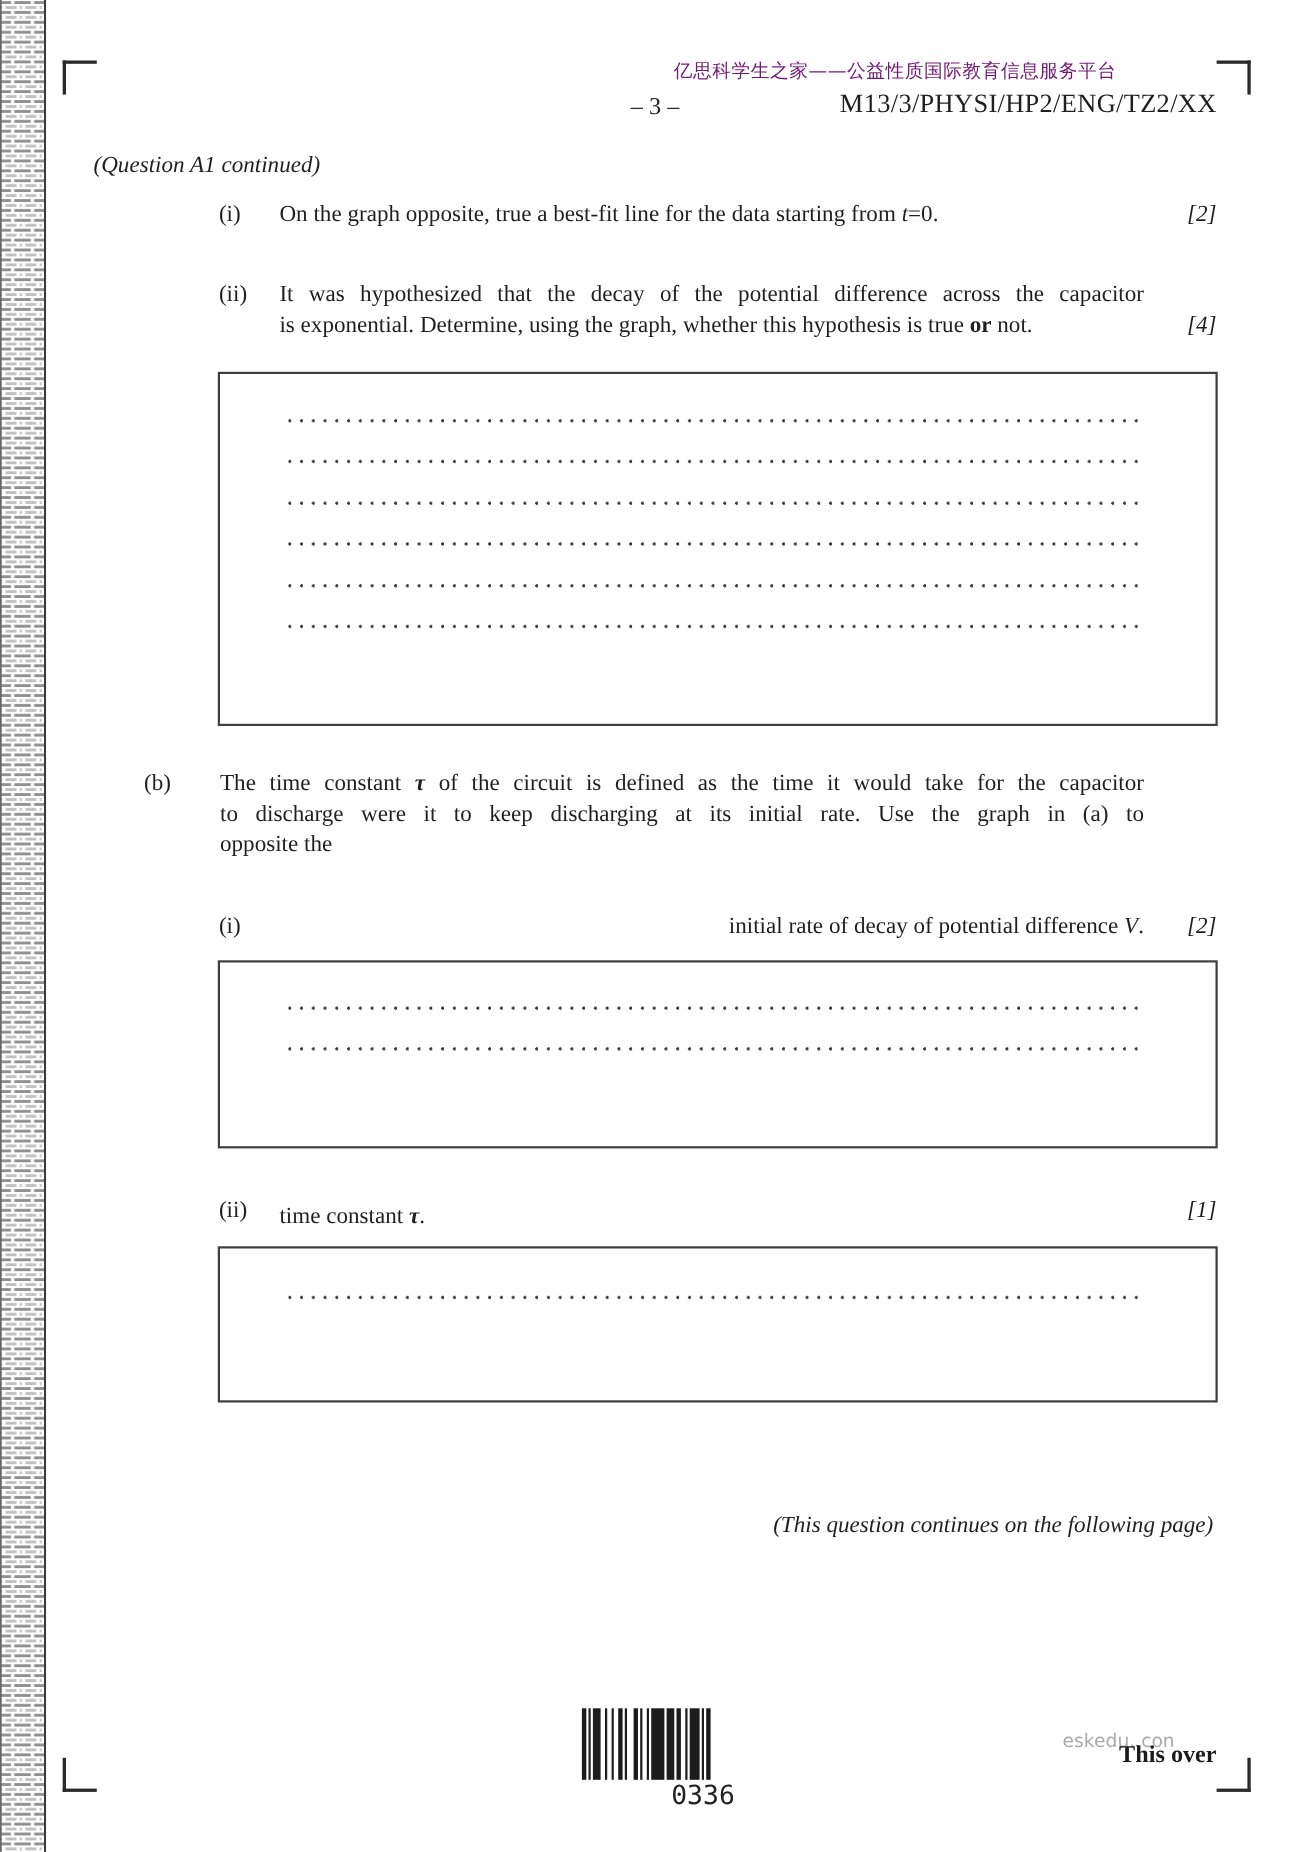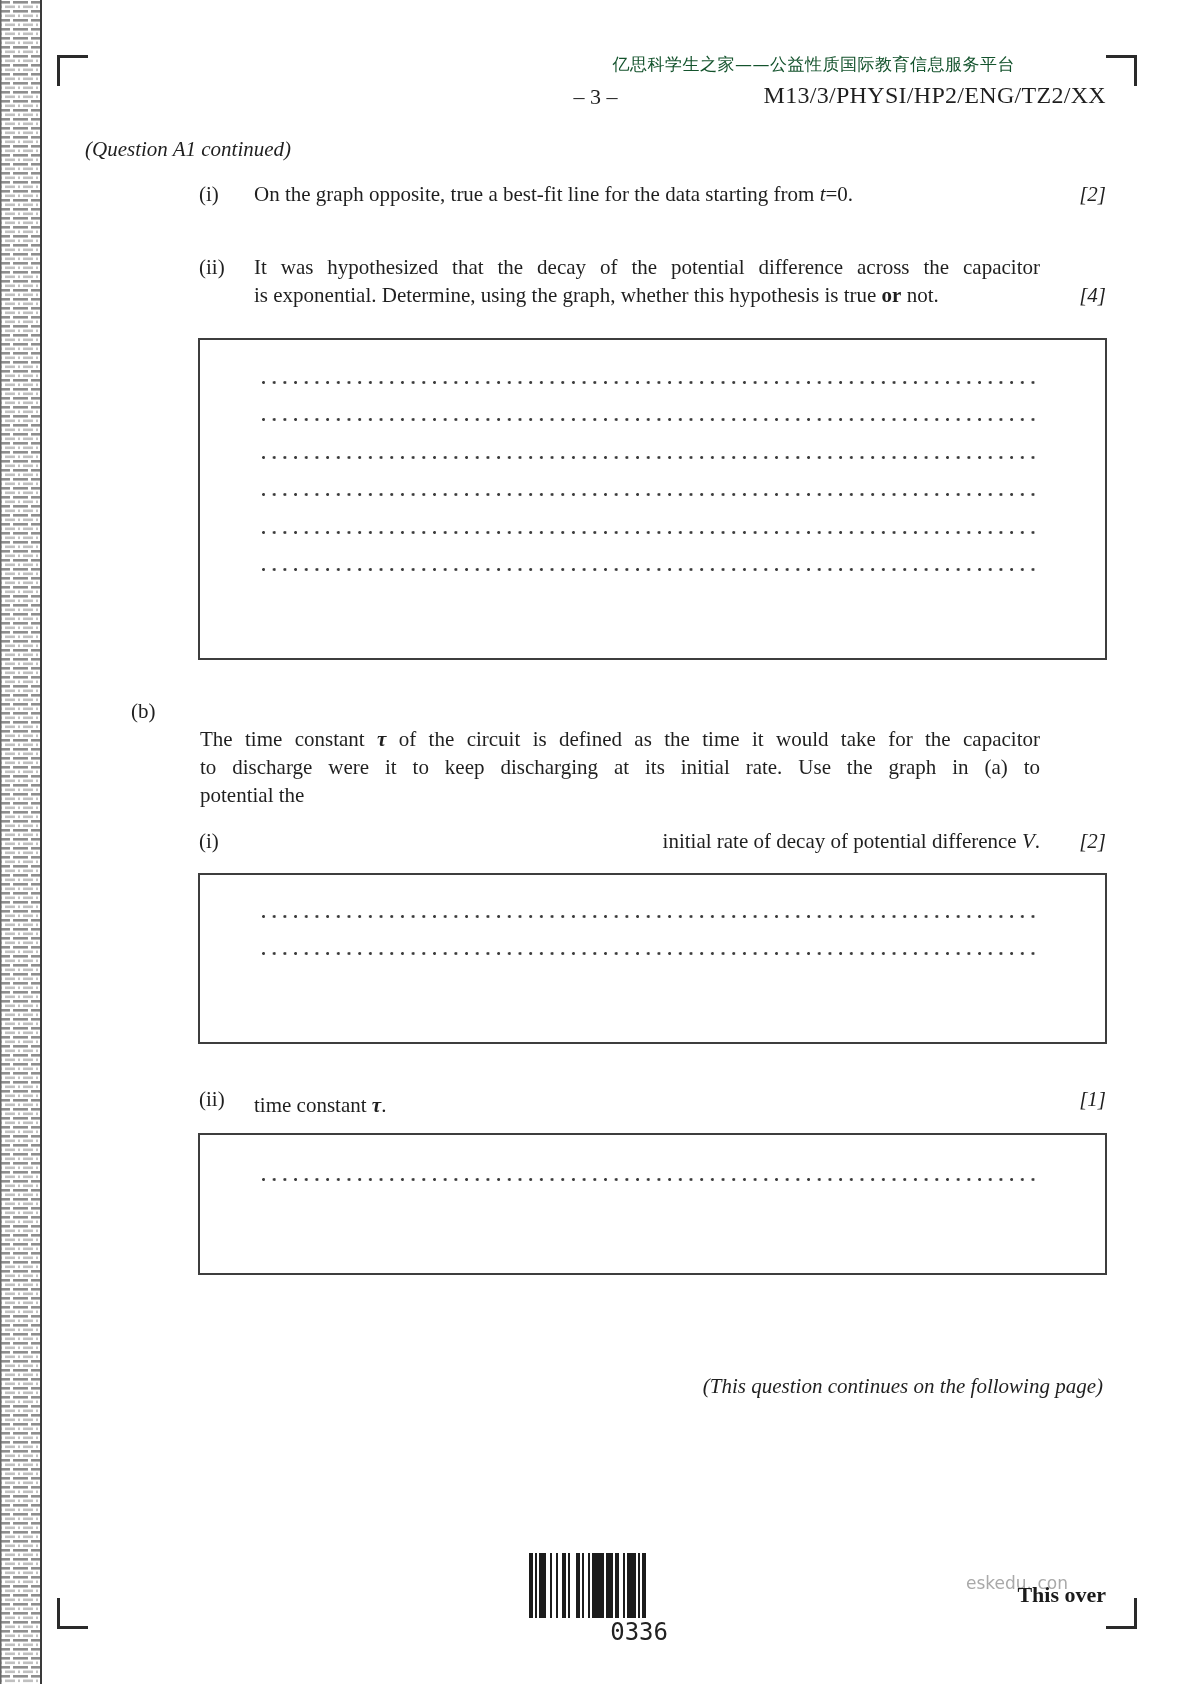--- a/index.html
+++ b/index.html
@@ -9,21 +9,21 @@
   
   #strip{left:0;top:0;width:42px;height:1684px;}
   
   .corner{width:28px;height:28px;}
   .c-tl{border-top:3px solid #2a2a2a;border-left:3px solid #2a2a2a;}
   .c-tr{border-top:3px solid #2a2a2a;border-right:3px solid #2a2a2a;}
   .c-bl{border-bottom:3px solid #2a2a2a;border-left:3px solid #2a2a2a;}
   .c-br{border-bottom:3px solid #2a2a2a;border-right:3px solid #2a2a2a;}
   
   .cn-watermark{top:53px;right:176px;font-family:"DejaVu Sans","Liberation Sans",sans-serif;
-                font-size:17px;color:#14532d;letter-spacing:.5px;}
+                font-size:17px;color:#701a75;letter-spacing:.5px;}
   .page-num{top:84px;left:0;width:1191px;text-align:center;font-size:22px;}
   .paper-code{top:82px;right:85px;font-size:24px;letter-spacing:.3px;}
   .continued{top:137px;left:85px;font-style:italic;font-size:21px;}
   
   .qlabel{font-size:21px;line-height:28px;}
   .qtext{font-size:21px;line-height:28px;}
   .jline{text-align:justify;text-align-last:justify;}
   .marks{font-style:italic;font-size:21px;line-height:28px;right:85px;text-align:right;}
   .ital{font-style:italic;}
   .bold{font-weight:bold;}
@@ -86,24 +86,24 @@
   <div class="abs abox" style="left:198px;top:338px;width:909px;height:322px;">
       <div class="dotline" style="top: 41px;"></div>
       <div class="dotline" style="top: 78px;"></div>
       <div class="dotline" style="top: 116px;"></div>
       <div class="dotline" style="top: 153px;"></div>
       <div class="dotline" style="top: 191px;"></div>
       <div class="dotline" style="top: 228px;"></div>
     </div>
 
   <div class="abs qlabel" style="left:131px;top:697px;">(b)</div>
-  <div class="abs qtext" style="left:200px;top:725px;width:840px;">
+  <div class="abs qtext" style="left:200px;top:697px;width:840px;">
     <div class="jline"><span>The time constant </span><span class="ital bold">τ</span><span> of the circuit is defined as the time it would take for the capacitor</span></div>
     <div class="jline">to discharge were it to keep discharging at its initial rate.  Use the graph in (a) to</div>
-    <div>potential the</div>
+    <div>opposite the</div>
   </div>
 
   <div class="abs qlabel" style="left:199px;top:827px;">(i)</div>
   <div class="abs qtext" style="left:254px;top:827px;width:786px;text-align:right;"><span>initial rate of decay of potential difference </span><span class="ital">V</span><span>.</span></div>
   <div class="abs marks" style="top:827px;">[2]</div>
 
   <div class="abs abox" style="left:198px;top:873px;width:909px;height:171px;">
       <div class="dotline" style="top: 40px;"></div>
       <div class="dotline" style="top: 77px;"></div>
     </div>

